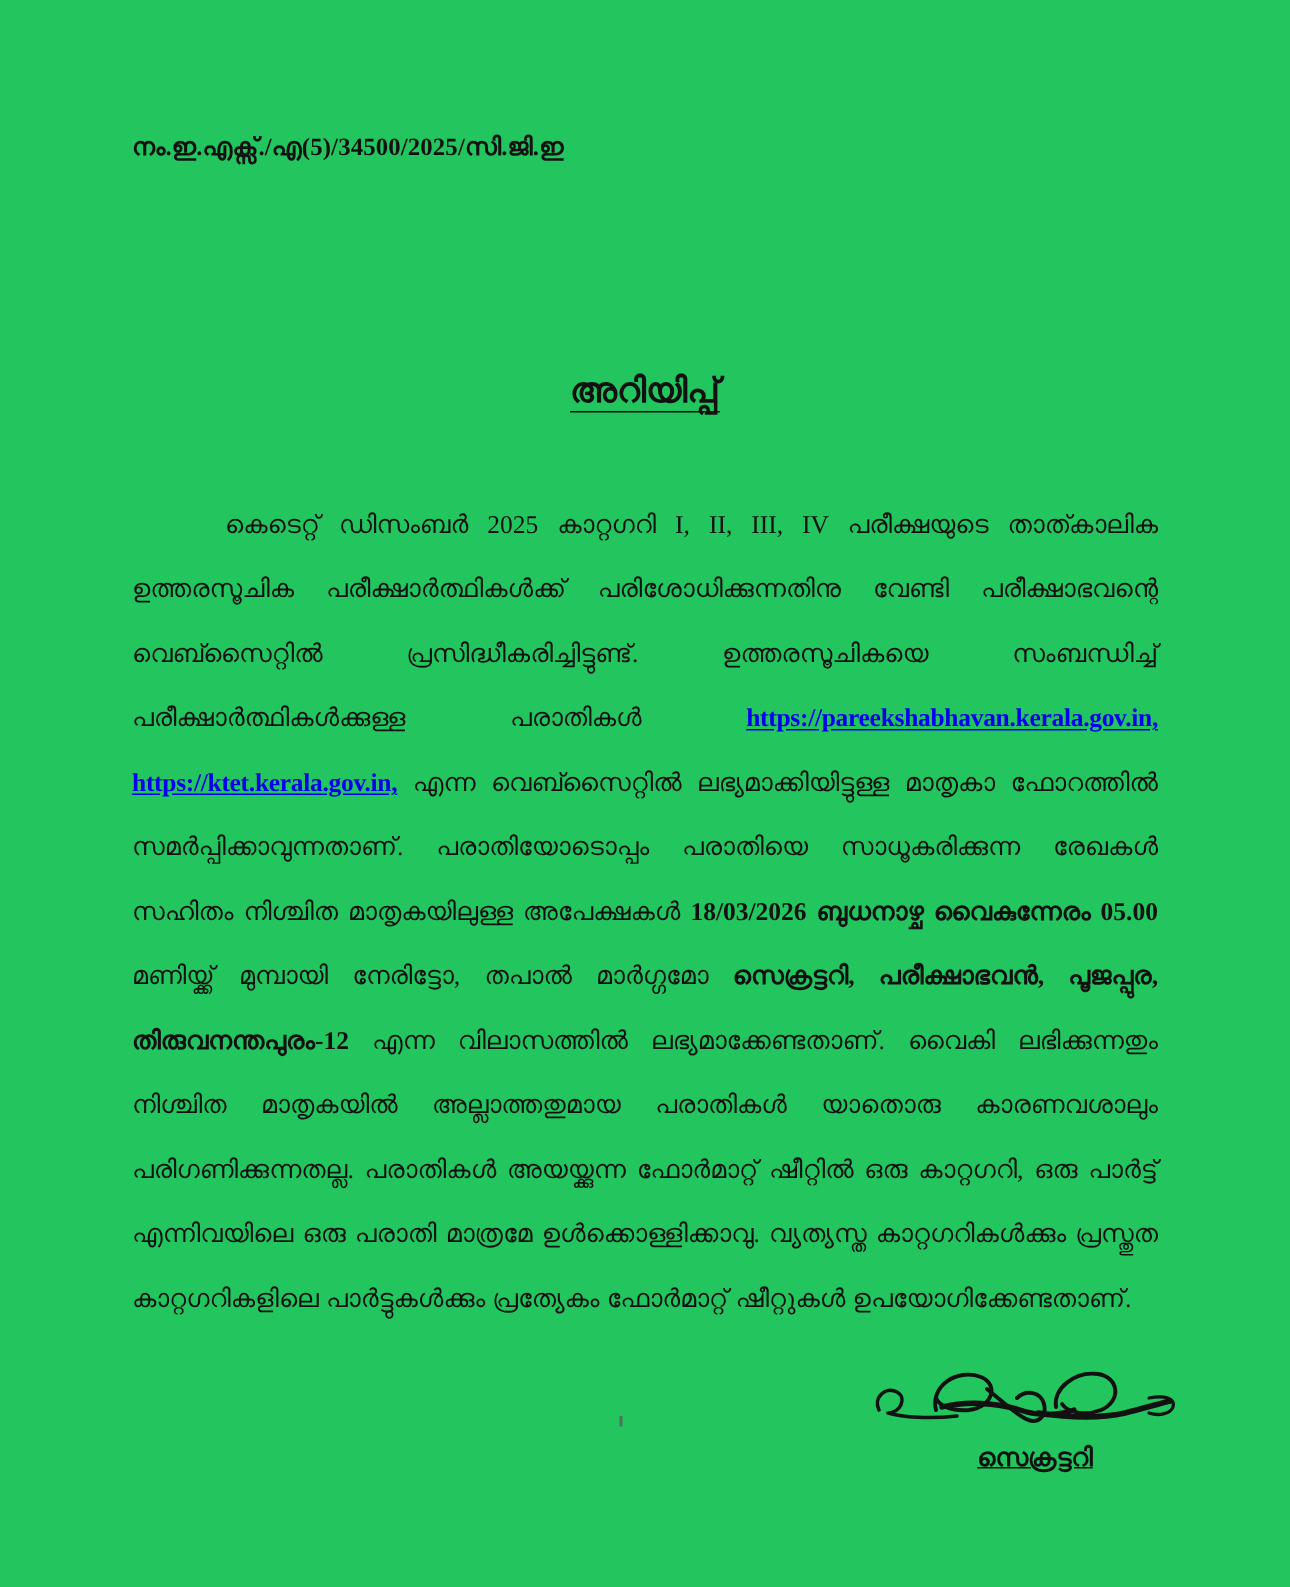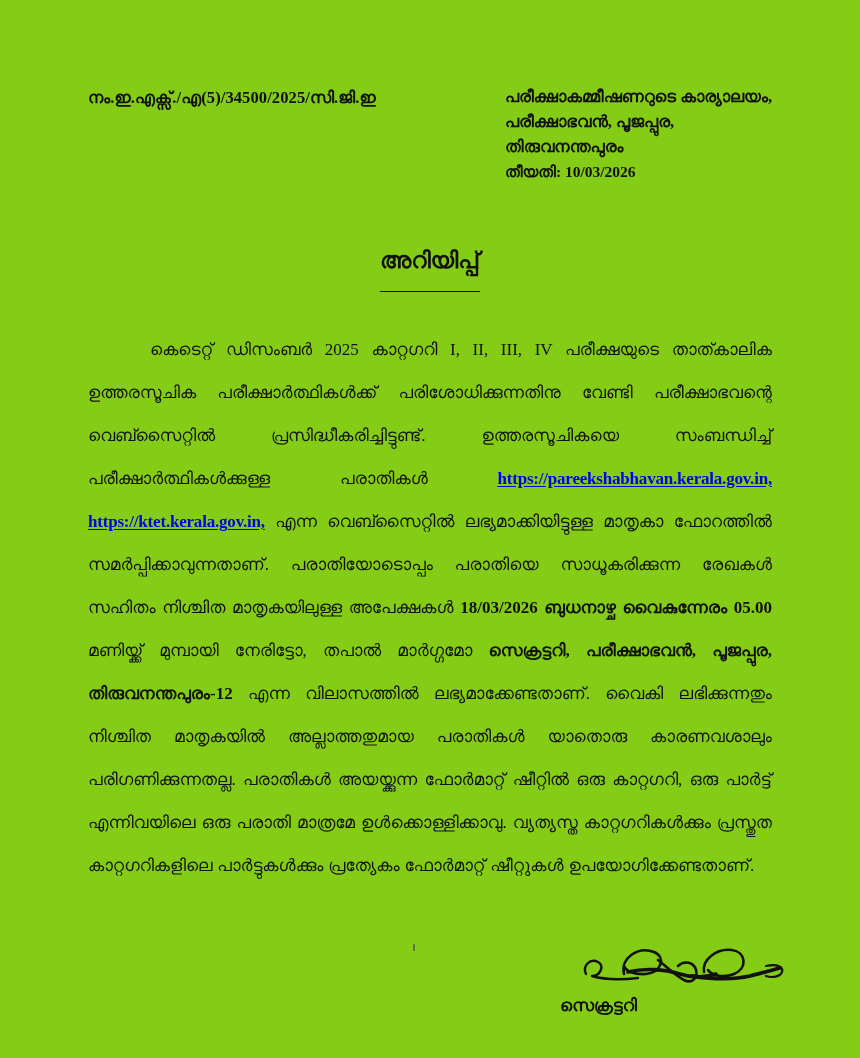--- a/index.html
+++ b/index.html
@@ -12,21 +12,21 @@
     height: 1058px;
     position: relative;
     font-family: "Liberation Serif", "DejaVu Serif", serif;
     color: #111111;
     overflow: hidden;
   }
 
   .page {
     position: absolute;
     inset: 0;
-    background: #84cc16;
+    background: #22c55e;
   }
 
   
   .header {
     position: absolute;
     top: 84px;
     left: 0;
     right: 0;
     height: 110px;
   }
@@ -55,21 +55,21 @@
     position: absolute;
     top: 248px;
     left: 0;
     right: 0;
     text-align: center;
     font-size: 23px;
     font-weight: bold;
   }
   .title span {
     border-bottom: 1.6px solid #111111;
-    padding-bottom: 18px;
+    padding-bottom: 1px;
   }
 
   
   .body-text {
     position: absolute;
     top: 328px;
     left: 88px;
     width: 684px;
     font-size: 17px;
   }
@@ -85,24 +85,25 @@
   .url {
     font-weight: bold;
     text-decoration: underline;
     text-underline-offset: 2px;
     letter-spacing: -0.2px;
   }
 
   
   .sign-block {
     position: absolute;
-    top: 938px;
+    top: 904px;
     left: 560px;
     width: 260px;
-    text-align: left;
+    text-align: center;
+    text-decoration: underline;
   }
   .sign-svg {
     display: block;
     margin: 0 auto;
   }
   .sign-label {
     margin-top: 4px;
     font-size: 17px;
     font-weight: bold;
   }
@@ -118,29 +119,20 @@
   }
 </style>
 </head>
 <body>
 
 <div class="page">
 
   <div class="header">
     <div class="ref-no">നം.ഇ.എക്സ്./എ(5)/34500/2025/സി.ജി.ഇ</div>
 
-    <div class="office-block">
-      <div>പരീക്ഷാകമ്മീഷണറുടെ കാര്യാലയം,</div>
-      <div>പരീക്ഷാഭവൻ, പൂജപ്പുര,</div>
-      <div>തിരുവനന്തപുരം</div>
-      <div class="office-date">
-        <span>തീയതി:</span>
-        <span>10/03/2026</span>
-      </div>
-    </div>
   </div>
 
   <div class="title">
     <span>അറിയിപ്പ്</span>
   </div>
 
   <div class="body-text">
     <p class="para"><span>കെടെറ്റ് ഡിസംബർ 2025 കാറ്റഗറി I, II, III, IV പരീക്ഷയുടെ താത്കാലിക ഉത്തരസൂചിക പരീക്ഷാർത്ഥികൾക്ക് പരിശോധിക്കുന്നതിനു വേണ്ടി പരീക്ഷാഭവന്റെ വെബ്സൈറ്റിൽ പ്രസിദ്ധീകരിച്ചിട്ടുണ്ട്. ഉത്തരസൂചികയെ സംബന്ധിച്ച് പരീക്ഷാർത്ഥികൾക്കുള്ള പരാതികൾ </span><a class="url" href="#">https://pareekshabhavan.kerala.gov.in,</a> <a class="url" href="#">https://ktet.kerala.gov.in,</a><span> എന്ന വെബ്സൈറ്റിൽ ലഭ്യമാക്കിയിട്ടുള്ള മാതൃകാ ഫോറത്തിൽ സമർപ്പിക്കാവുന്നതാണ്. പരാതിയോടൊപ്പം പരാതിയെ സാധൂകരിക്കുന്ന രേഖകൾ സഹിതം നിശ്ചിത മാതൃകയിലുള്ള അപേക്ഷകൾ </span><span class="b">18/03/2026 ബുധനാഴ്ച വൈകുന്നേരം 05.00</span><span> മണിയ്ക്ക് മുമ്പായി നേരിട്ടോ, തപാൽ മാർഗ്ഗമോ </span><span class="b">സെക്രട്ടറി, പരീക്ഷാഭവൻ, പൂജപ്പുര, തിരുവനന്തപുരം-12</span><span> എന്ന വിലാസത്തിൽ ലഭ്യമാക്കേണ്ടതാണ്. വൈകി ലഭിക്കുന്നതും നിശ്ചിത മാതൃകയിൽ അല്ലാത്തതുമായ പരാതികൾ യാതൊരു കാരണവശാലും പരിഗണിക്കുന്നതല്ല. പരാതികൾ അയയ്ക്കുന്ന ഫോർമാറ്റ് ഷീറ്റിൽ ഒരു കാറ്റഗറി, ഒരു പാർട്ട് എന്നിവയിലെ ഒരു പരാതി മാത്രമേ ഉൾക്കൊള്ളിക്കാവു. വ്യത്യസ്ത കാറ്റഗറികൾക്കും പ്രസ്തുത കാറ്റഗറികളിലെ പാർട്ടുകൾക്കും പ്രത്യേകം ഫോർമാറ്റ് ഷീറ്റുകൾ ഉപയോഗിക്കേണ്ടതാണ്.</span></p>
   </div>
 

